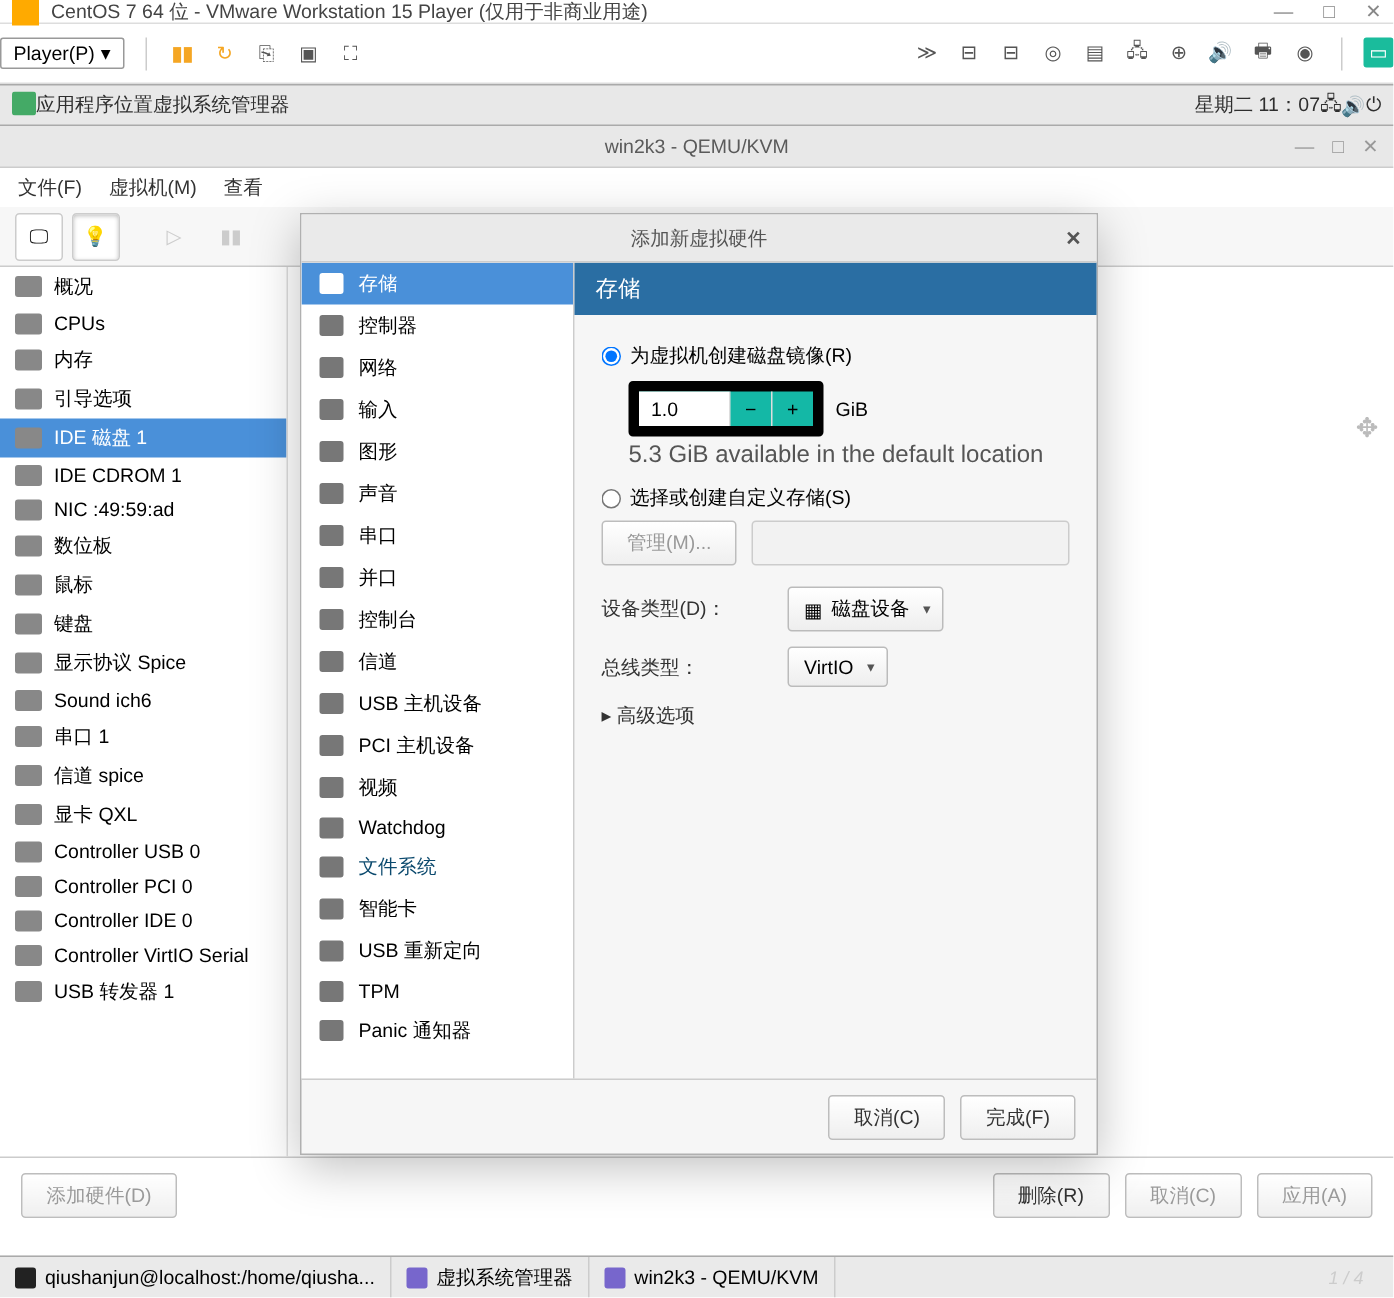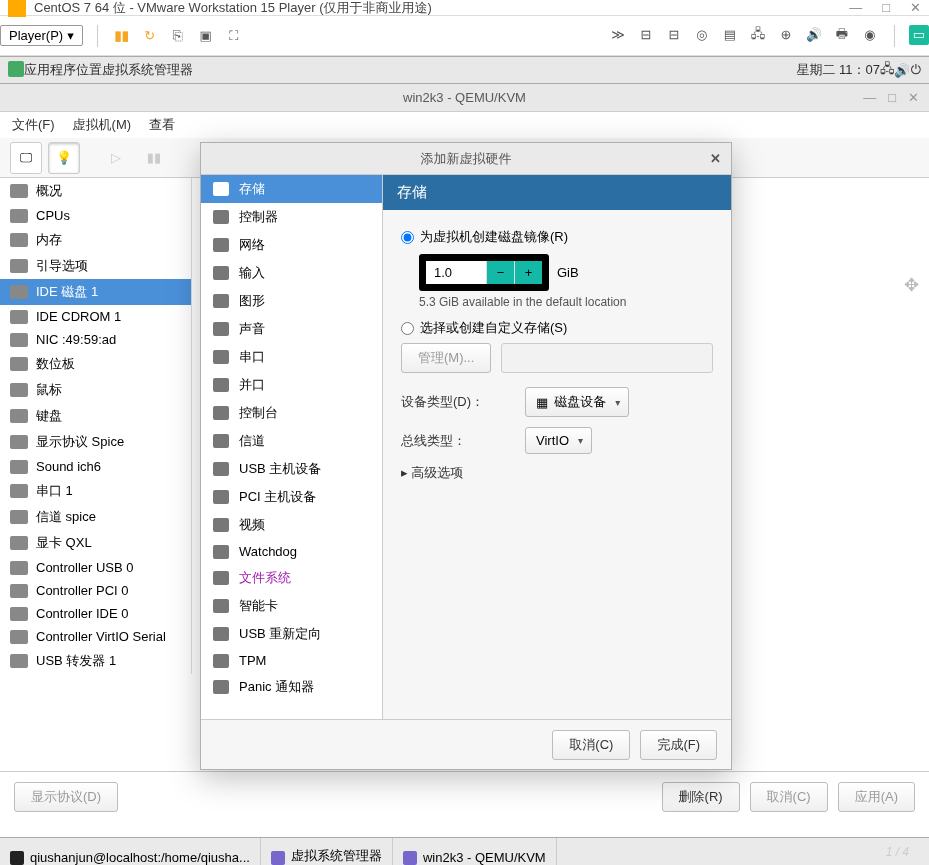--- a/index.html
+++ b/index.html
@@ -26,66 +26,66 @@
 .vmm-wrap { position: relative; height: calc(100% - 32px - 40px - 28px - 28px); }
 .vmm-title { height: 28px; background: #e8e8e8; display: flex; align-items: center; justify-content: center; color: #5a5a5a; border-bottom: 1px solid #ccc; position: relative; }
 .vmm-title .wbtns { position: absolute; right: 10px; display: flex; gap: 12px; color: #999; }
 .vmm-menu { height: 26px; display: flex; align-items: center; gap: 18px; padding: 0 12px; color: #333; }
 .vmm-tb { height: 40px; display: flex; align-items: center; gap: 6px; padding: 4px 10px; border-bottom: 1px solid #ccc; background: #f7f7f7; }
 .tbbtn { width: 32px; height: 32px; border: 1px solid #ccc; background: #fff; border-radius: 3px; display: flex; align-items: center; justify-content: center; }
 .tbbtn.sel { box-shadow: inset 0 1px 3px rgba(0,0,0,.25); }
 .tbbtn.ghost { border: none; background: none; }
 
 
-.body-row { display: flex; height: calc(100% - 28px - 26px - 40px - 50px); flex-direction: column; }
+.body-row { display: flex; height: calc(100% - 28px - 26px - 40px - 50px); }
 .dev-list { width: 192px; border-right: 1px solid #ddd; overflow-y: auto; }
 .dev-item { display: flex; align-items: center; gap: 8px; padding: 4px 10px; }
 .dev-item.sel { background: #4a90d9; color: #fff; }
 .dev-icon { width: 18px; height: 14px; display: inline-block; background: #888; border-radius: 2px; flex-shrink: 0; }
 
 
 .vmm-bottom { height: 50px; display: flex; align-items: center; padding: 8px 14px; gap: 10px; border-top: 1px solid #ccc; }
 .btn { border: 1px solid #bdbdbd; background: linear-gradient(#fff,#efefef); padding: 5px 16px; border-radius: 3px; color: #333; }
 .btn.disabled { color: #9a9a9a; }
 
 
 .modal { position: absolute; left: 200px; top: 142px; width: 532px; height: 628px; background: #f6f6f6; border: 1px solid #b0b0b0; box-shadow: 0 8px 30px rgba(0,0,0,.25); display: flex; flex-direction: column; }
 .modal-title { height: 32px; display: flex; align-items: center; justify-content: center; color: #555; border-bottom: 1px solid #ccc; position: relative; background: #eaeaea; }
 .modal-title .close { position: absolute; right: 10px; cursor: pointer; font-weight: bold; color: #555; }
 .modal-body { flex: 1; display: flex; }
 .cat-list { width: 182px; background: #fff; border-right: 1px solid #ccc; overflow-y: auto; }
 .cat-item { display: flex; align-items: center; gap: 10px; padding: 5px 12px; }
 .cat-item.sel { background: #4a90d9; color: #fff; }
-.cat-item.dis { color: #a21caf; }
+.cat-item.dis { color: #0c4a6e; }
 .cat-icon { width: 16px; height: 14px; display: inline-block; background: #777; border-radius: 2px; flex-shrink: 0; }
 .cat-item.sel .cat-icon { background: #fff; }
 
 .pane { flex: 1; padding: 0; }
 .pane-head { background: #2a6ea3; color: #fff; padding: 8px 14px; font-size: 15px; }
 .pane-body { padding: 12px 18px; }
 .radio-row { display: flex; align-items: center; gap: 6px; margin: 6px 0; }
 .stepper { display: flex; align-items: center; gap: 8px; margin: 8px 0 4px 18px; }
 .stepper .box { display: flex; align-items: center; border: 7px solid #000000; background: #14b8a6; border-radius: 3px; }
 .stepper input { border: none; width: 60px; padding: 4px 8px; outline: none; }
 .stepper .pm { width: 28px; text-align: center; border-left: 1px solid #ddd; padding: 4px 0; }
-.hint { color: #555; margin-left: 18px; margin-bottom: 10px; font-size: 12px; }
+.hint { color: #555; margin-left: 18px; margin-bottom: 10px; font-size: 16px; }
 .manage-row { display: flex; gap: 10px; margin: 6px 0 14px 0; }
 .manage-row .btn { color: #999; }
 .greybox { flex: 1; height: 30px; background: #f2f2f2; border: 1px solid #ccc; border-radius: 3px; }
 .form-row { display: flex; align-items: center; gap: 14px; margin: 10px 0; }
 .form-row label { width: 110px; color: #333; }
 .combo { border: 1px solid #bbb; background: linear-gradient(#fff,#eee); padding: 5px 22px 5px 10px; border-radius: 3px; position: relative; display: inline-flex; align-items: center; gap: 6px; }
 .combo::after { content: "▾"; position: absolute; right: 8px; color: #555; font-size: 10px; }
 .adv { margin-top: 10px; color: #333; }
 .adv::before { content: "▸ "; }
 .modal-foot { height: 50px; display: flex; justify-content: flex-end; align-items: center; gap: 10px; padding: 0 14px; border-top: 1px solid #ccc; }
 
 
 .taskbar { position: absolute; bottom: 0; left: 0; right: 0; height: 28px; background: #eaeaea; border-top: 1px solid #aaa; display: flex; align-items: center; }
-.task { display: flex; align-items: flex-end; gap: 6px; padding: 0 10px; height: 100%; border-right: 1px solid #ccc; }
+.task { display: flex; align-items: center; gap: 6px; padding: 0 10px; height: 100%; border-right: 1px solid #ccc; }
 .task .ticon { width: 14px; height: 14px; background: #555; display: inline-block; border-radius: 2px; }
 .watermark { position: absolute; right: 20px; bottom: 6px; color: #ccc; font-size: 12px; font-style: italic; }
 
 .move-cross { position: absolute; right: 10px; top: 190px; color: #bbb; font-size: 18px; }
 
 svg { display: block; }
 </style>
 </head>
 <body>
 
@@ -245,21 +245,21 @@
         </div>
         <div class="dev-item">
           <span class="dev-icon"></span>
           <span>USB 转发器 1</span>
         </div>
       </div>
     <div style="flex:1"></div>
   </div>
 
   <div class="vmm-bottom">
-    <button class="btn disabled">显示协议(D)</button>
+    <button class="btn disabled">添加硬件(D)</button>
     <div style="flex:1"></div>
     <button class="btn">删除(R)</button>
     <button class="btn disabled">取消(C)</button>
     <button class="btn disabled">应用(A)</button>
   </div>
 
   <span class="move-cross">✥</span>
 </div>
 
 <div class="modal">

